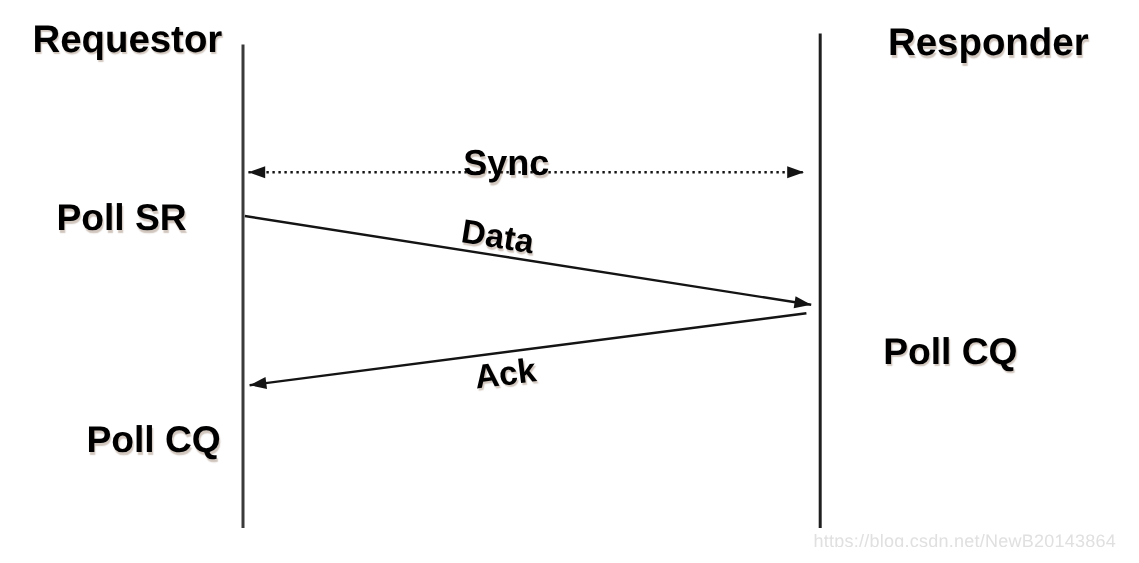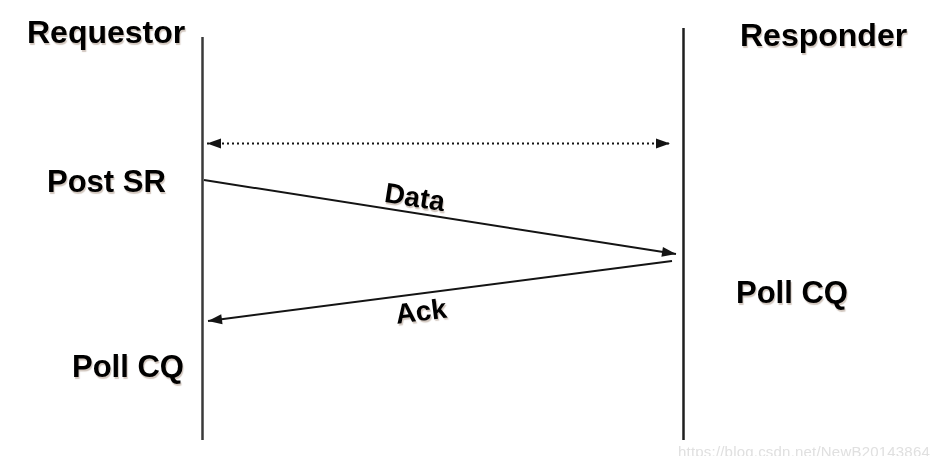--- a/index.html
+++ b/index.html
@@ -55,22 +55,23 @@
     <line x1="207" y1="143.5" x2="670" y2="143.5" stroke="#141414" stroke-width="2" stroke-dasharray="2 3" marker-start="url(#arrowhead)" marker-end="url(#arrowhead)"></line>
 
     <line x1="204" y1="180" x2="676" y2="254" stroke="#141414" stroke-width="2" marker-end="url(#arrowhead)"></line>
 
     <line x1="672" y1="261" x2="208" y2="321" stroke="#141414" stroke-width="2" marker-end="url(#arrowhead)"></line>
   </svg>
 
   <div class="lbl actor" style="left:27px; top:16px;">Requestor</div>
   <div class="lbl actor" style="left:740px; top:19px;">Responder</div>
 
-  <div class="lbl event" style="left:47px; top:166px;">Post SR</div>
+  <div class="lbl event" style="left:47px; top:166px;">Poll SR</div>
   <div class="lbl event" style="left:736px; top:277px;">Poll CQ</div>
   <div class="lbl event" style="left:72px; top:351px;">Poll CQ</div>
 
+  <div class="lbl msg" style="left:386px; top:122px;">Sync</div>
   <div class="lbl msg-sm rot-data" style="left:387px; top:179px;">Data</div>
   <div class="lbl msg-sm rot-ack" style="left:394px; top:301px;">Ack</div>
 
   <div class="watermark">https://blog.csdn.net/NewB20143864</div>
 
 </div>
 
 </body></html>

